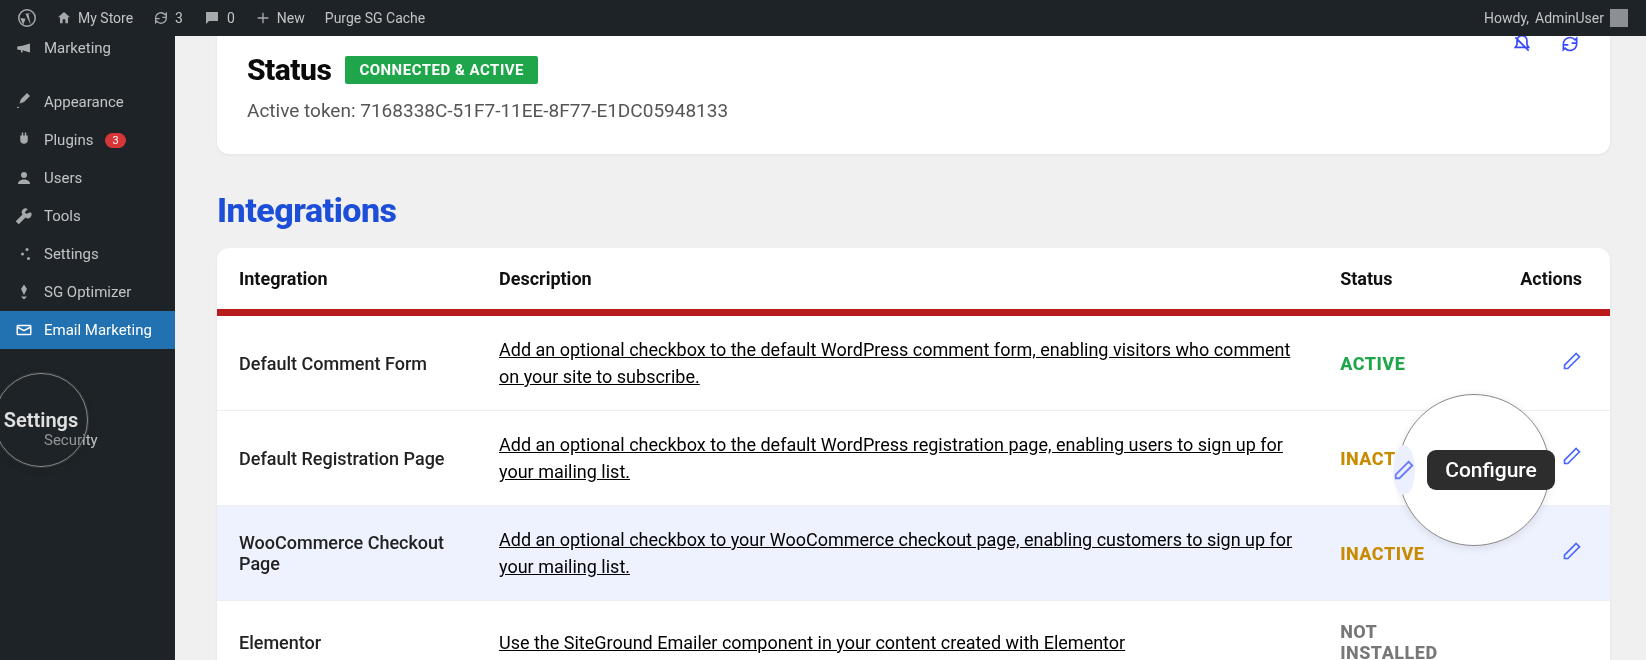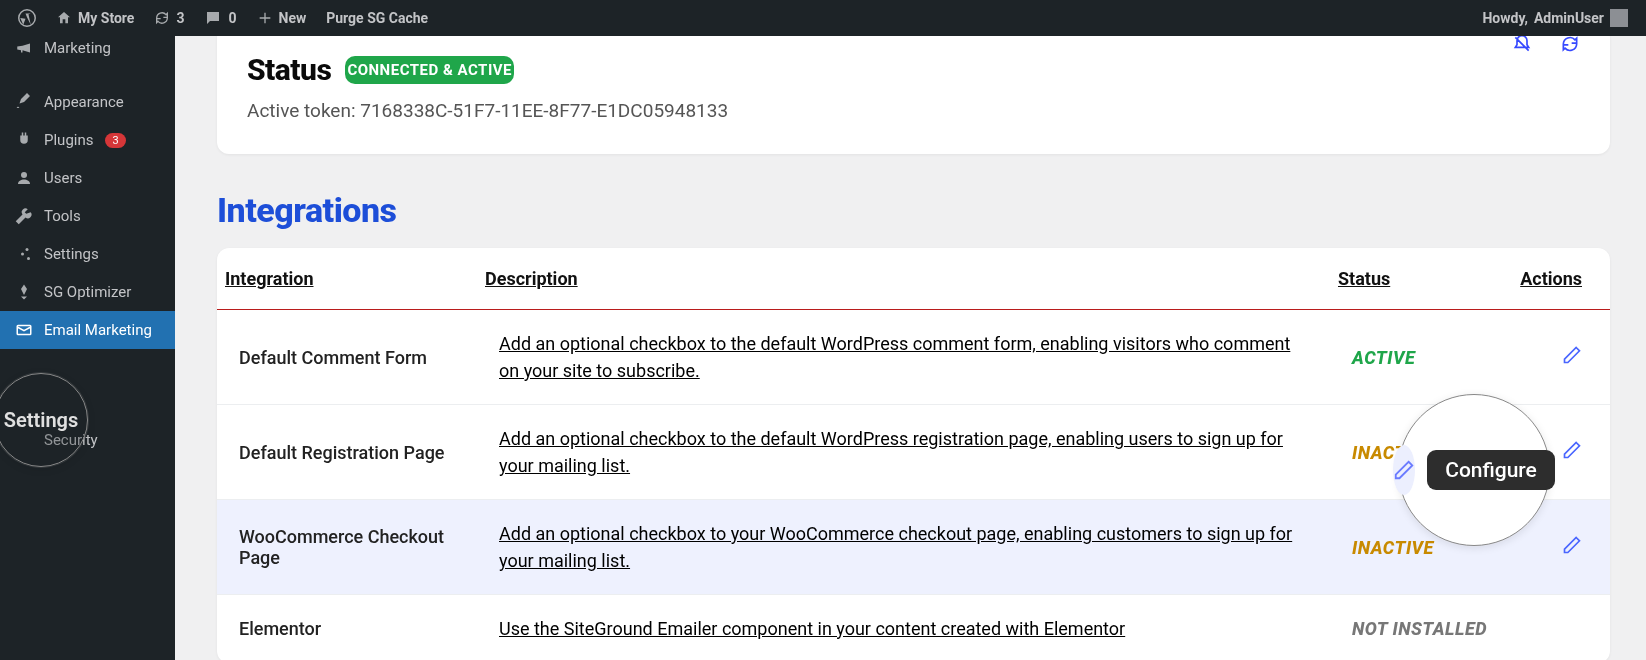--- a/index.html
+++ b/index.html
@@ -15,21 +15,20 @@
 
 .admin-bar {
   background: #1d2327;
   height: 36px;
   display: flex;
   align-items: center;
   justify-content: space-between;
   color: #c3c4c7;
   font-size: 14px;
   padding: 0 8px;
-  font-weight: bold;
 }
 .admin-bar-left, .admin-bar-right { display: flex; align-items: center; gap: 0; }
 .admin-bar-item {
   display: flex;
   align-items: center;
   gap: 6px;
   padding: 0 10px;
   height: 36px;
   cursor: pointer;
 }
@@ -115,22 +114,22 @@
   font-size: 30px;
   font-weight: 800;
   color: #0a0a0a;
   letter-spacing: -0.5px;
 }
 .status-badge {
   background: #1fa64a;
   color: #fff;
   font-weight: 700;
   font-size: 15px;
-  padding: 5px 2px;
-  border-radius: 10px;
+  padding: 5px 14px;
+  border-radius: 2px;
   letter-spacing: 0.5px;
 }
 .status-icons {
   position: absolute;
   right: 30px;
   top: 8px;
   display: flex;
   gap: 28px;
 }
 .status-icons svg { width: 20px; height: 20px; cursor: pointer; }
@@ -155,37 +154,36 @@
   overflow: hidden;
 }
 table {
   width: 100%;
   border-collapse: collapse;
 }
 th {
   text-align: left;
   font-size: 18px;
   font-weight: 700;
-  padding: 20px 8px;
+  padding: 20px 22px;
   color: #111;
-  border-bottom: 1px solid #b91c1c;
-  text-decoration: underline;
+  border-bottom: 7px solid #b91c1c;
 }
 th.col-status { width: 180px; }
 th.col-actions { width: 100px; text-align: right; padding-right: 28px; }
 td {
   padding: 20px 22px;
   font-size: 18px;
   color: #3c434a;
   border-bottom: 1px solid #eceef0;
   vertical-align: middle;
 }
 td.name-cell { color: #222; font-weight: 500; width: 260px; }
 td.desc-cell { color: #000000; line-height: 1.5; max-width: 720px; text-decoration: underline; }
-td.status-cell { font-weight: 800; letter-spacing: 0.5px; font-style: italic; }
+td.status-cell { font-weight: 800; letter-spacing: 0.5px; }
 .status-ACTIVE { color: #1fa64a; }
 .status-INACTIVE { color: #c88a00; }
 .status-NOTINSTALLED { color: #777; }
 td.action-cell { text-align: right; padding-right: 28px; }
 .edit-icon { color: #4a66ff; cursor: pointer; display: inline-block; }
 tr.highlight td { background: #eef1fe; }
 
 
 .circle-overlay {
   position: absolute;

